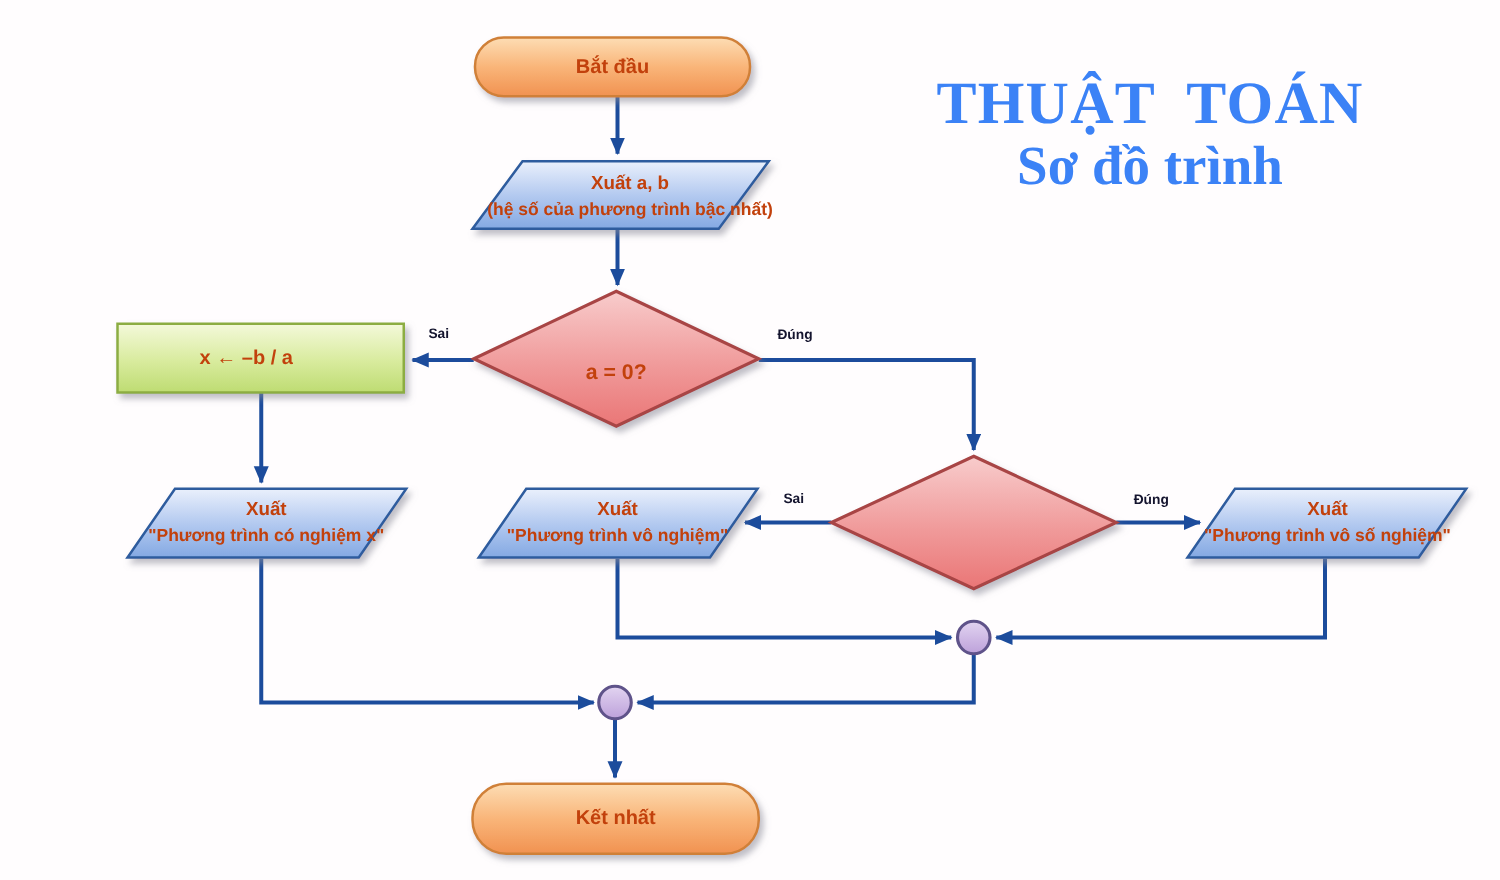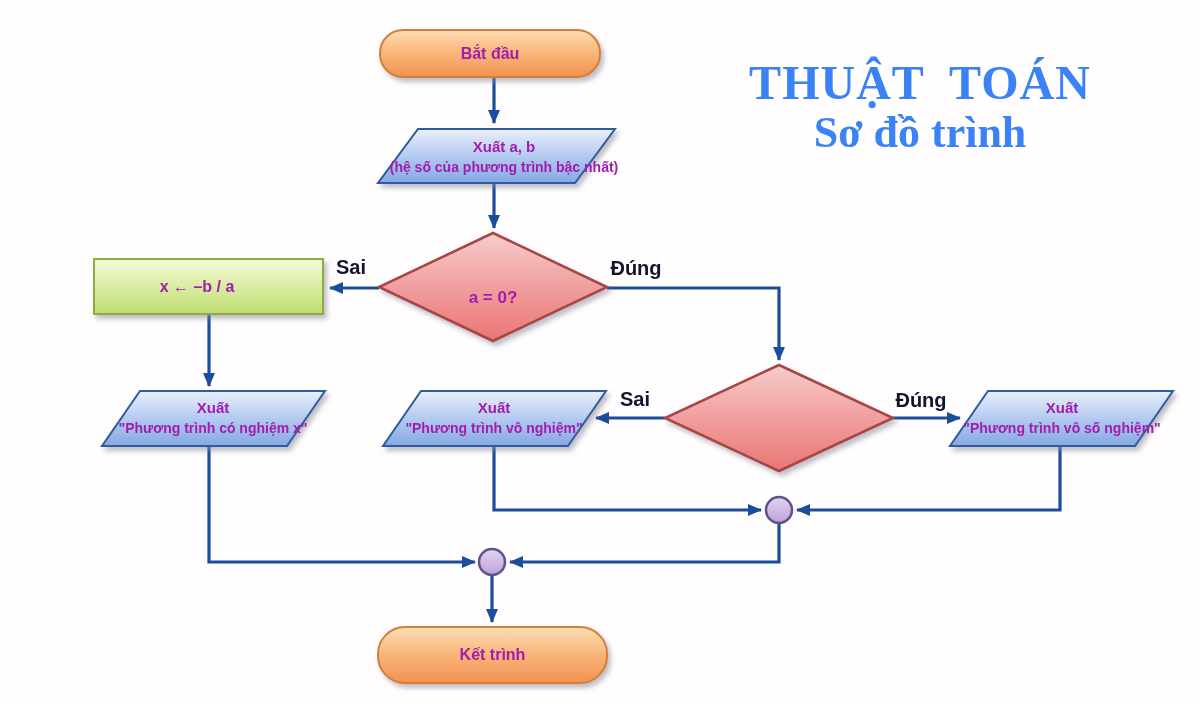--- a/index.html
+++ b/index.html
@@ -5,26 +5,26 @@
   html,body{margin:0;padding:0;background:#e9e9ee;}
   #stage{
     position:relative;width:1200px;height:704px;margin:0 auto;
     background:#fffdfe;overflow:hidden;
     font-family:"Liberation Sans","DejaVu Sans",sans-serif;
   }
   #wires{position:absolute;left:0;top:0;width:1200px;height:704px;}
   .lbl{
     position:absolute;display:flex;flex-direction:column;
     align-items:center;justify-content:center;text-align:center;
-    color:#a21caf;font-weight:700;line-height:1.35;pointer-events:none;
+    color:#c2410c;font-weight:700;line-height:1.35;pointer-events:none;
   }
   .node-lbl{font-size:16px;}
   .io-l1{font-size:15px;}
   .io-l2{font-size:14px;}
-  .edge-lbl{font-size:20px;color:#14142e;}
+  .edge-lbl{font-size:11px;color:#14142e;}
   .title-box{
     position:absolute;left:718px;top:58px;width:404px;text-align:center;
     color:#3b82f6;font-family:"Liberation Serif","DejaVu Serif",serif;
     font-weight:700;pointer-events:none;
   }
   .title-l1{font-size:48px;letter-spacing:1px;white-space:pre;line-height:1.05;}
   .title-l2{font-size:44px;line-height:1.15;}
 </style>
 </head>
 <body>
@@ -118,20 +118,20 @@
   <div class="lbl" style="left:364px;top:393px;width:260px;height:50px;">
     <span class="io-l1">Xuất</span>
     <span class="io-l2">"Phương trình vô nghiệm"</span>
   </div>
 
   <div class="lbl" style="left:932px;top:393px;width:260px;height:50px;">
     <span class="io-l1">Xuất</span>
     <span class="io-l2">"Phương trình vô số nghiệm"</span>
   </div>
 
-  <div class="lbl node-lbl" style="left:378px;top:627px;width:229px;height:56px;">Kết trình</div>
+  <div class="lbl node-lbl" style="left:378px;top:627px;width:229px;height:56px;">Kết nhất</div>
 
   <div class="lbl edge-lbl" style="left:330px;top:256px;width:42px;height:22px;">Sai</div>
   <div class="lbl edge-lbl" style="left:607px;top:257px;width:58px;height:22px;">Đúng</div>
   <div class="lbl edge-lbl" style="left:614px;top:388px;width:42px;height:22px;">Sai</div>
   <div class="lbl edge-lbl" style="left:892px;top:389px;width:58px;height:22px;">Đúng</div>
 
 </div>
 
 </body></html>

